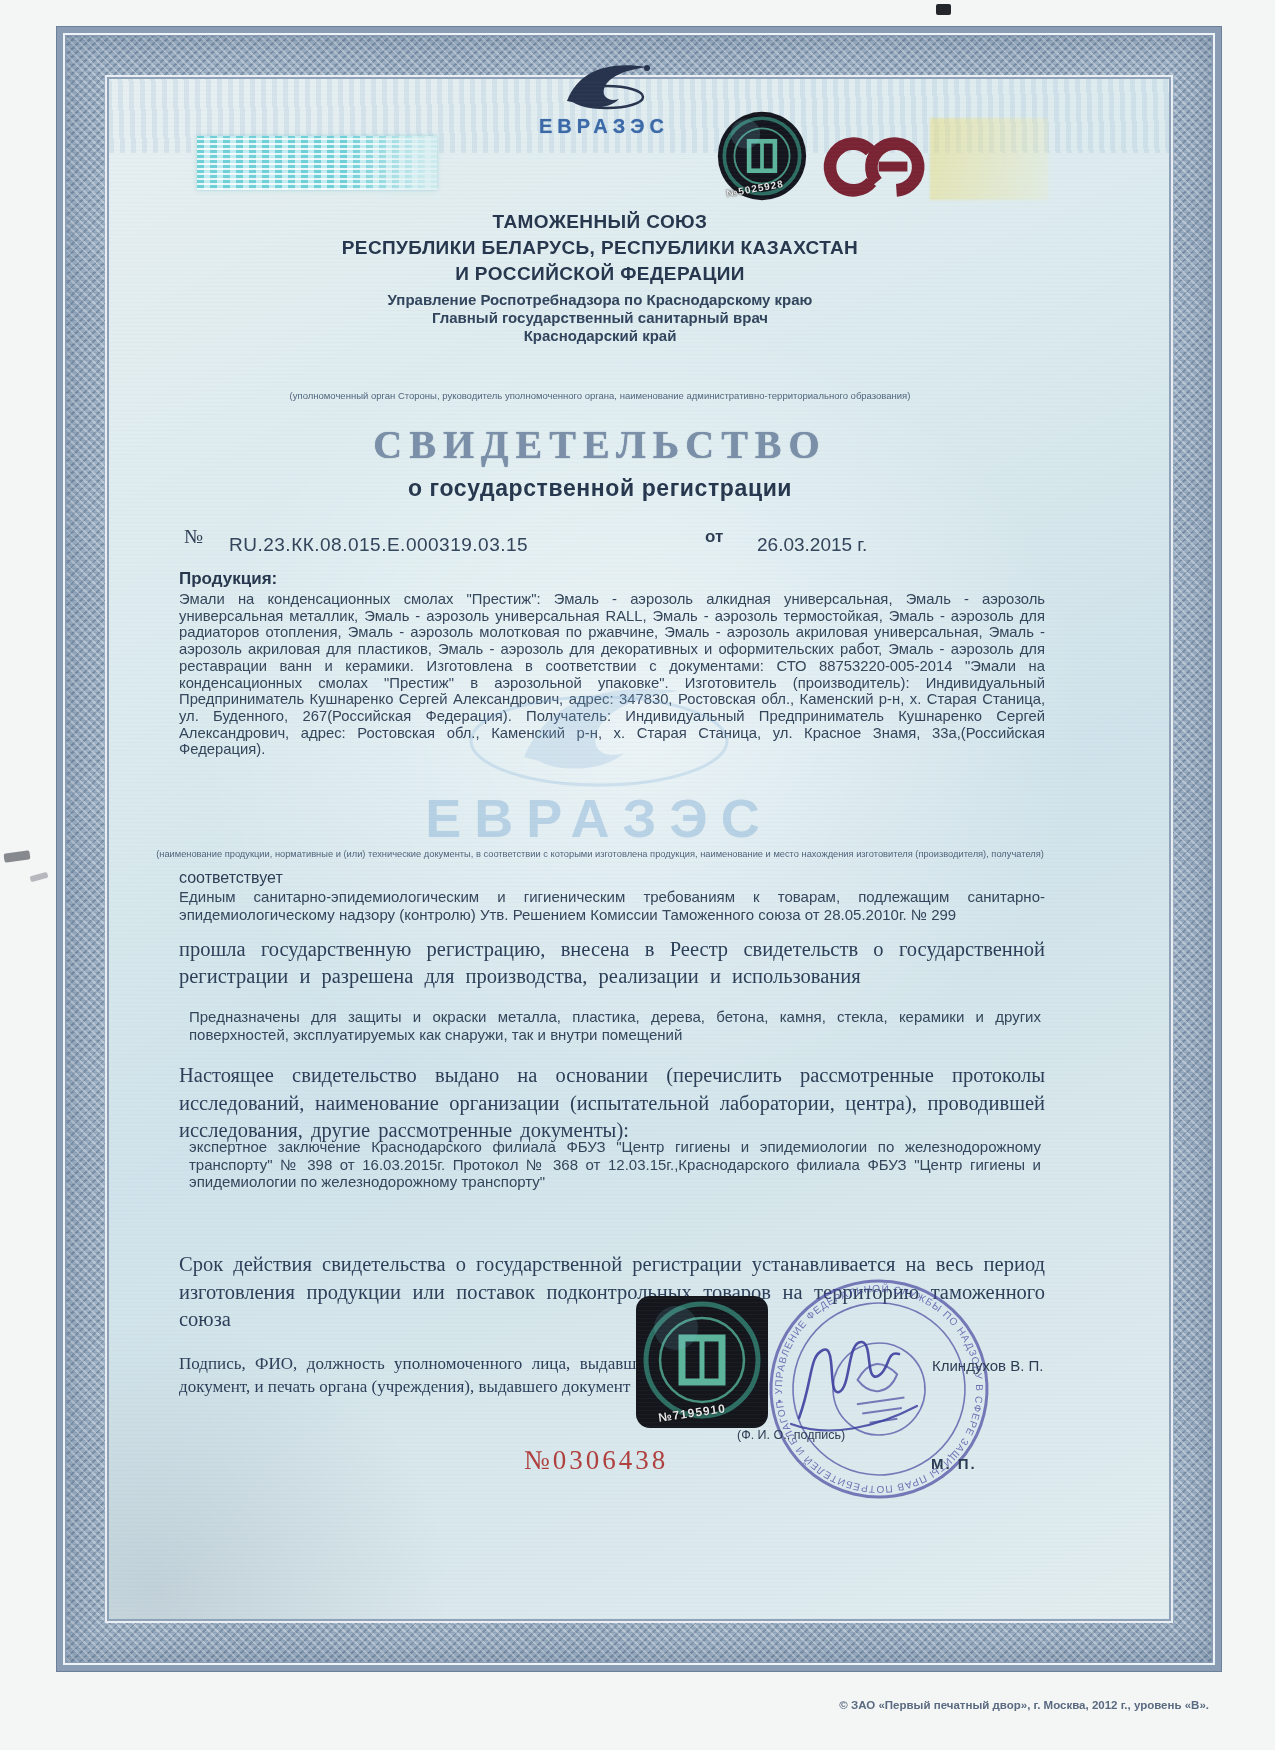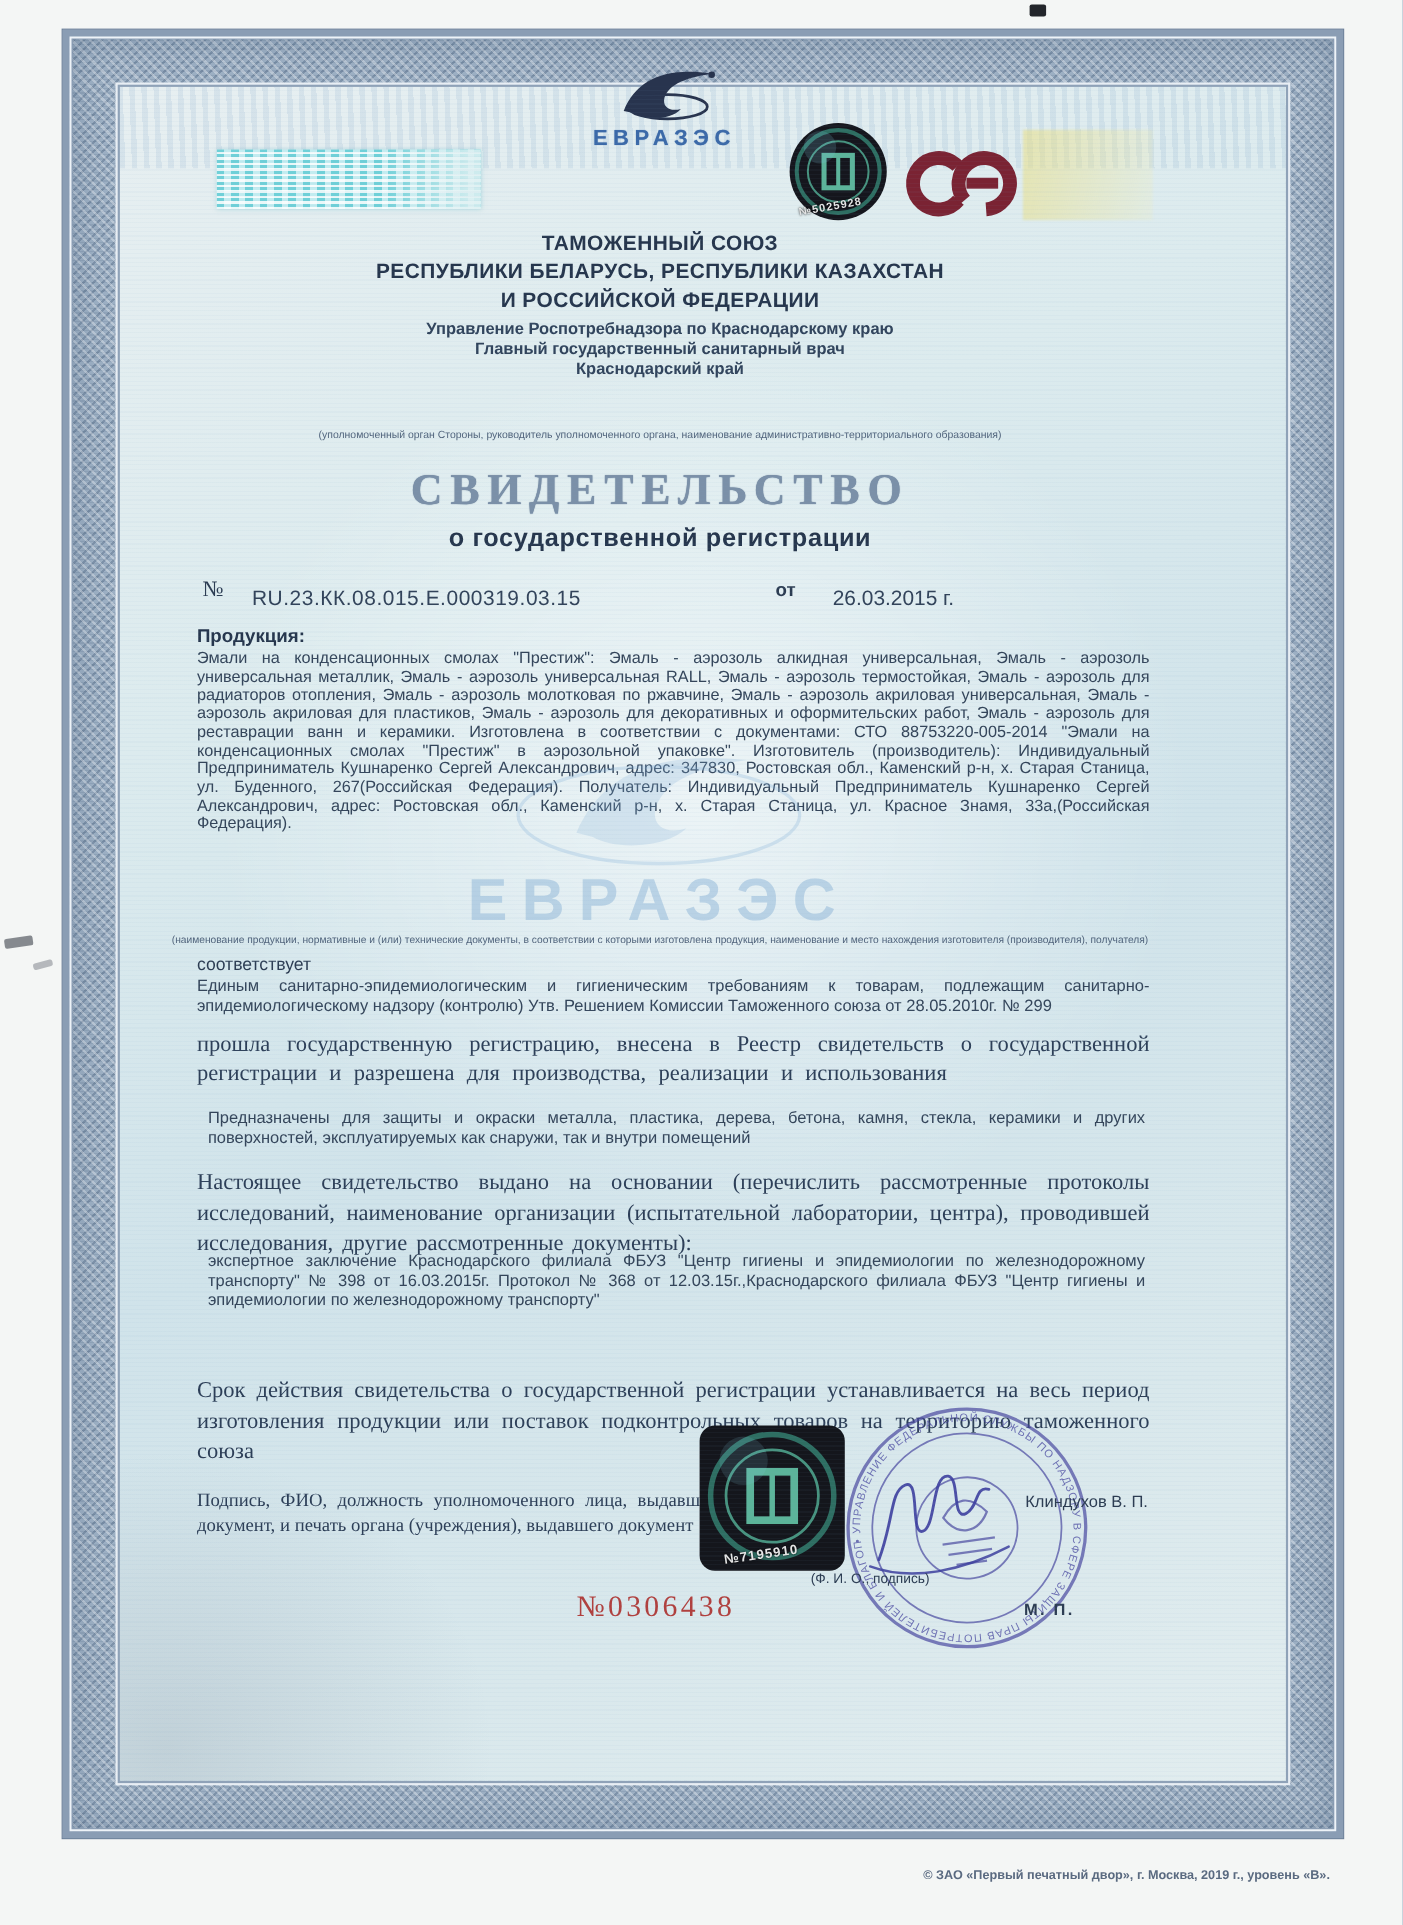--- a/index.html
+++ b/index.html
@@ -260,17 +260,17 @@
     </svg>
 
     <div class="abs signer-name">Клиндухов В. П.</div>
     <div class="abs fio-caption">(Ф. И. О., подпись)</div>
     <div class="abs serial">№0306438</div>
     <div class="abs mp">М. П.</div>
 
   </div>
 </div>
 
-<div class="printer-credit">© ЗАО «Первый печатный двор»,  г. Москва,  2019 г., уровень «В».</div>
+<div class="printer-credit">© ЗАО «Первый печатный двор»,  г. Москва,  2012 г., уровень «В».</div>
 
 <div class="artifact a1"></div>
 <div class="artifact a2"></div>
 <div class="artifact a3"></div>
 
 </body></html>

